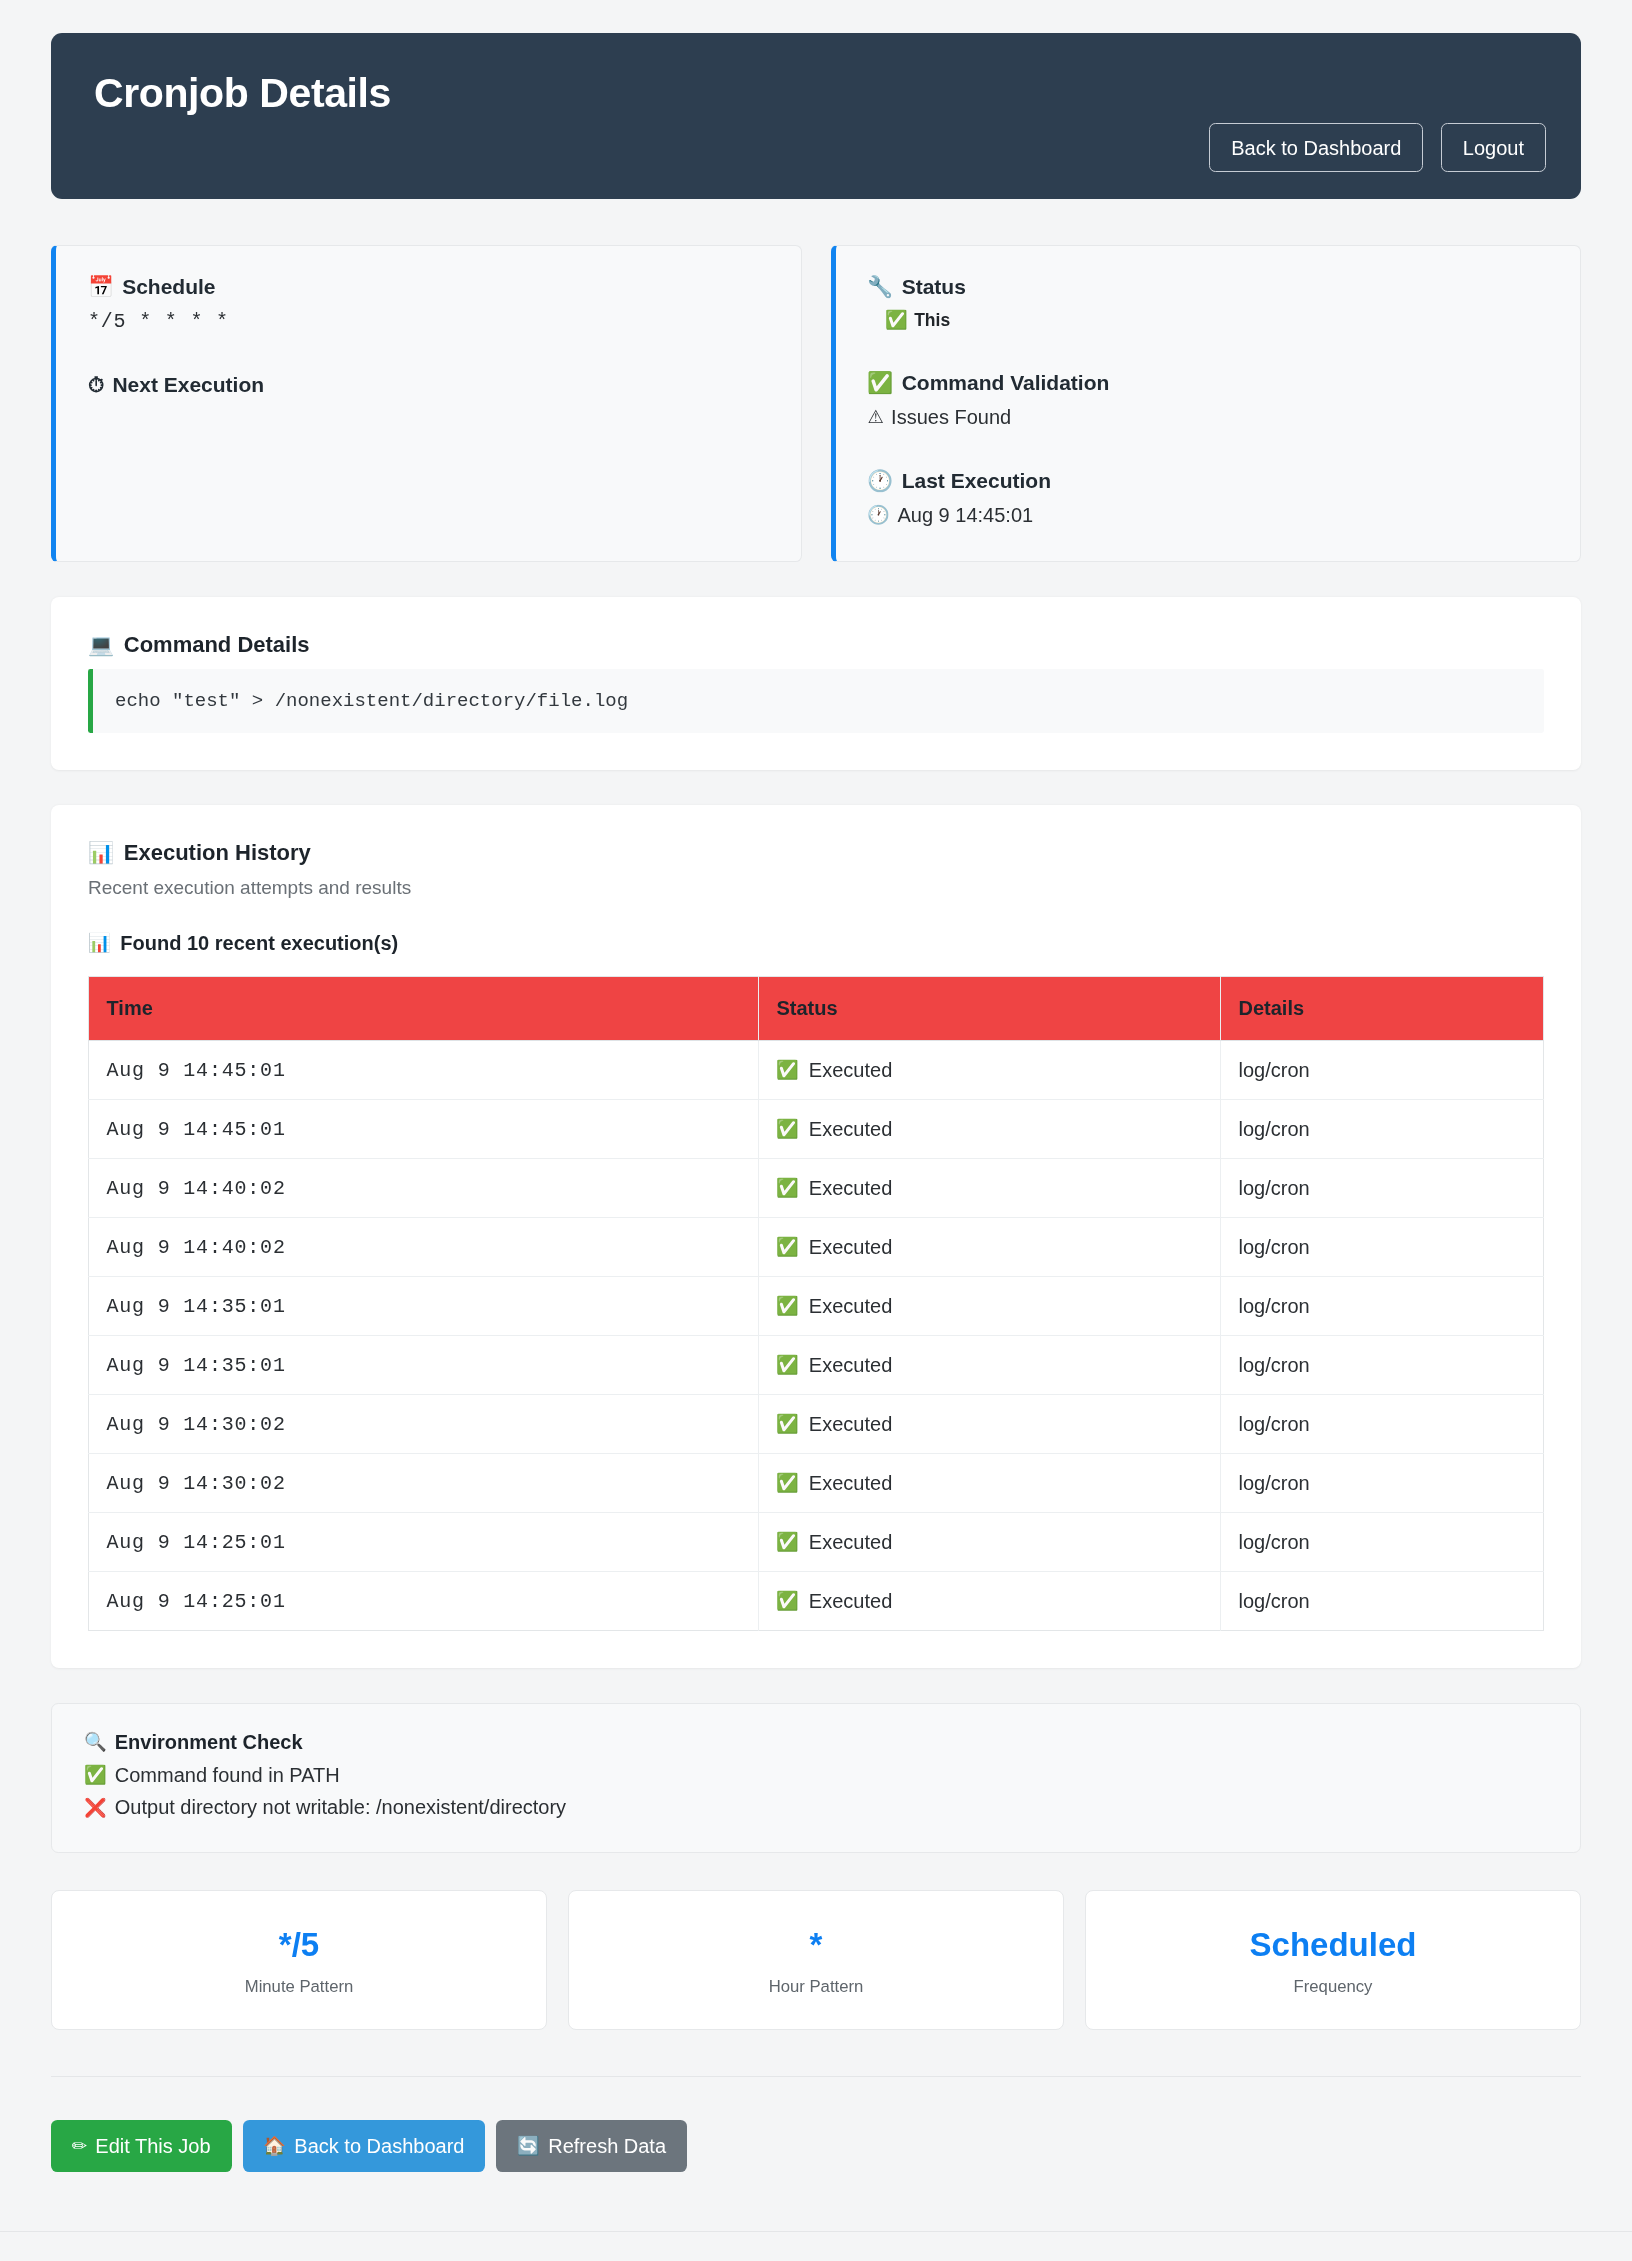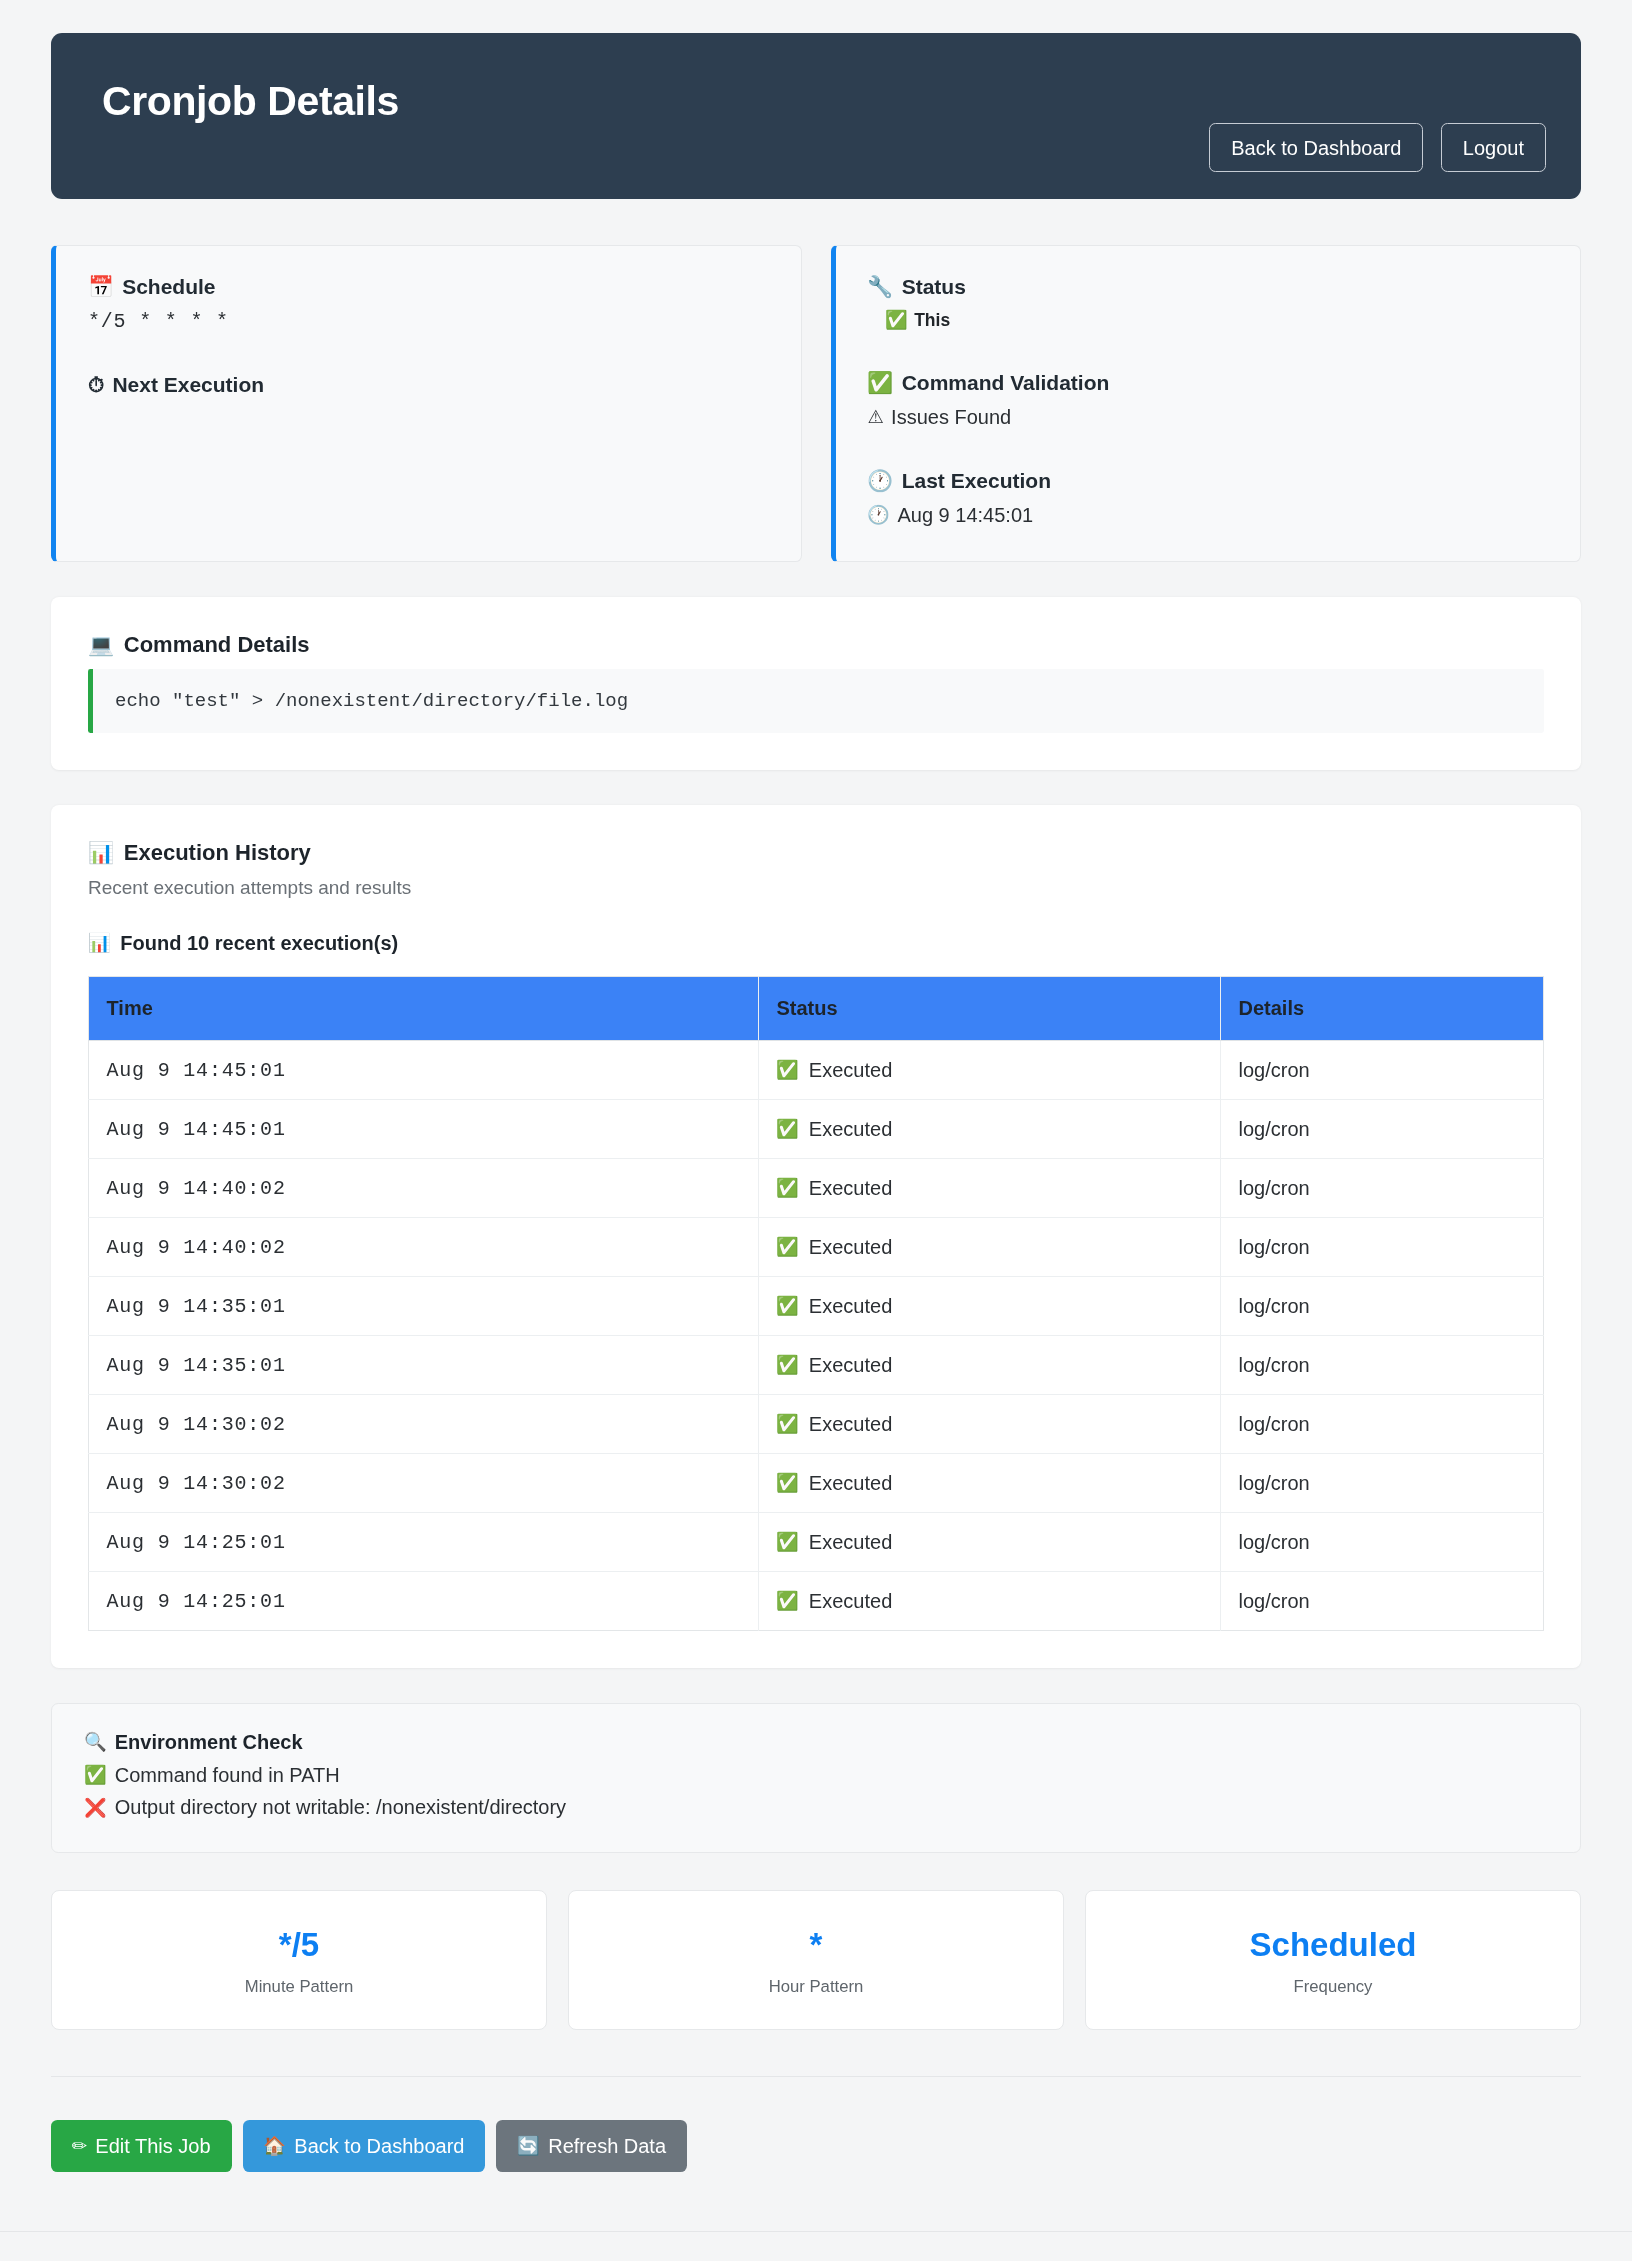--- a/index.html
+++ b/index.html
@@ -20,21 +20,21 @@
     padding: 30px 35px 30px 35px;
     min-height: 166px;
     position: relative;
   }
   .app-title {
     color: #ffffff;
     font-size: 41px;
     font-weight: bold;
     letter-spacing: -0.4px;
     line-height: 1.1;
-    margin: 16px;
+    margin: 8px;
   }
   .header-actions {
     position: absolute;
     right: 35px;
     bottom: 27px;
     display: flex;
     gap: 17.5px;
   }
   .btn-outline-light {
     background: transparent;
@@ -134,21 +134,21 @@
   }
 
   
   table.hist {
     width: 100%;
     border-collapse: collapse;
     border: 0.8px solid #e3e6e8;
     background: #fff;
   }
   table.hist thead th {
-    background: #3b82f6;
+    background: #ef4444;
     text-align: left;
     font-size: 20px;
     font-weight: bold;
     color: #1d242b;
     padding: 20px 17.5px;
     border-bottom: 0.8px solid #dfe3e6;
     border-right: 0.8px solid #eceff1;
   }
   table.hist thead th:last-child { border-right: none; }
   table.hist tbody td {

